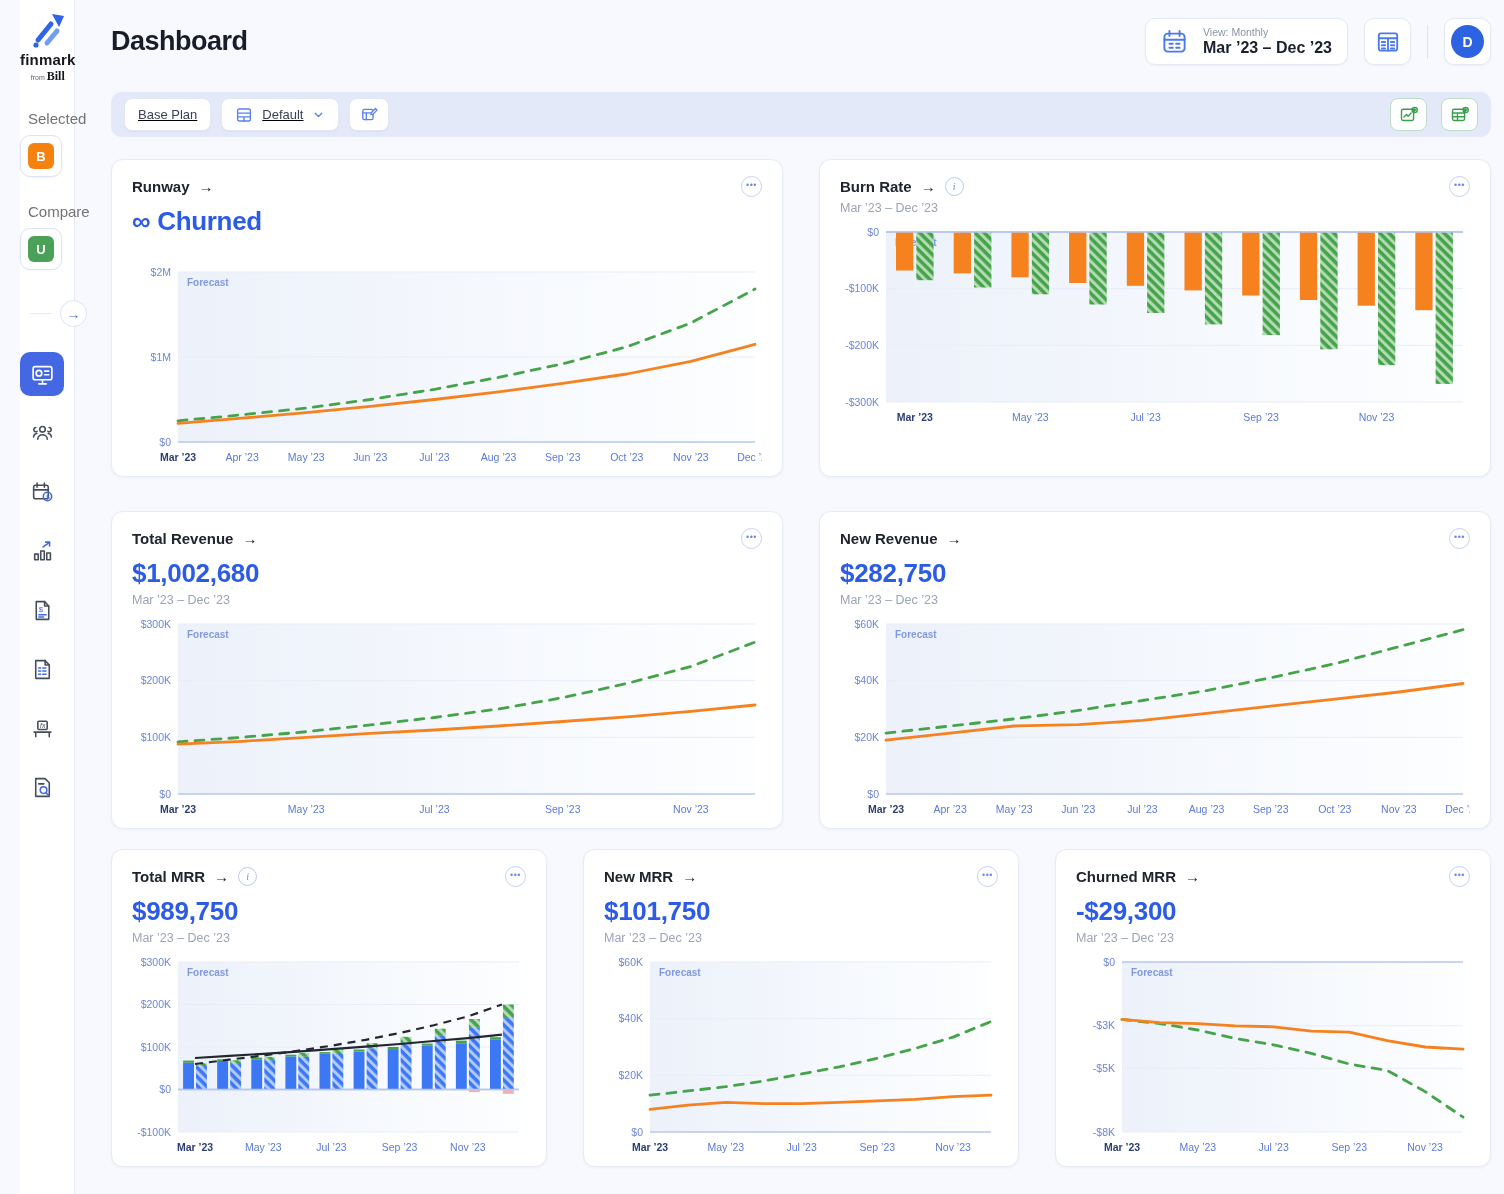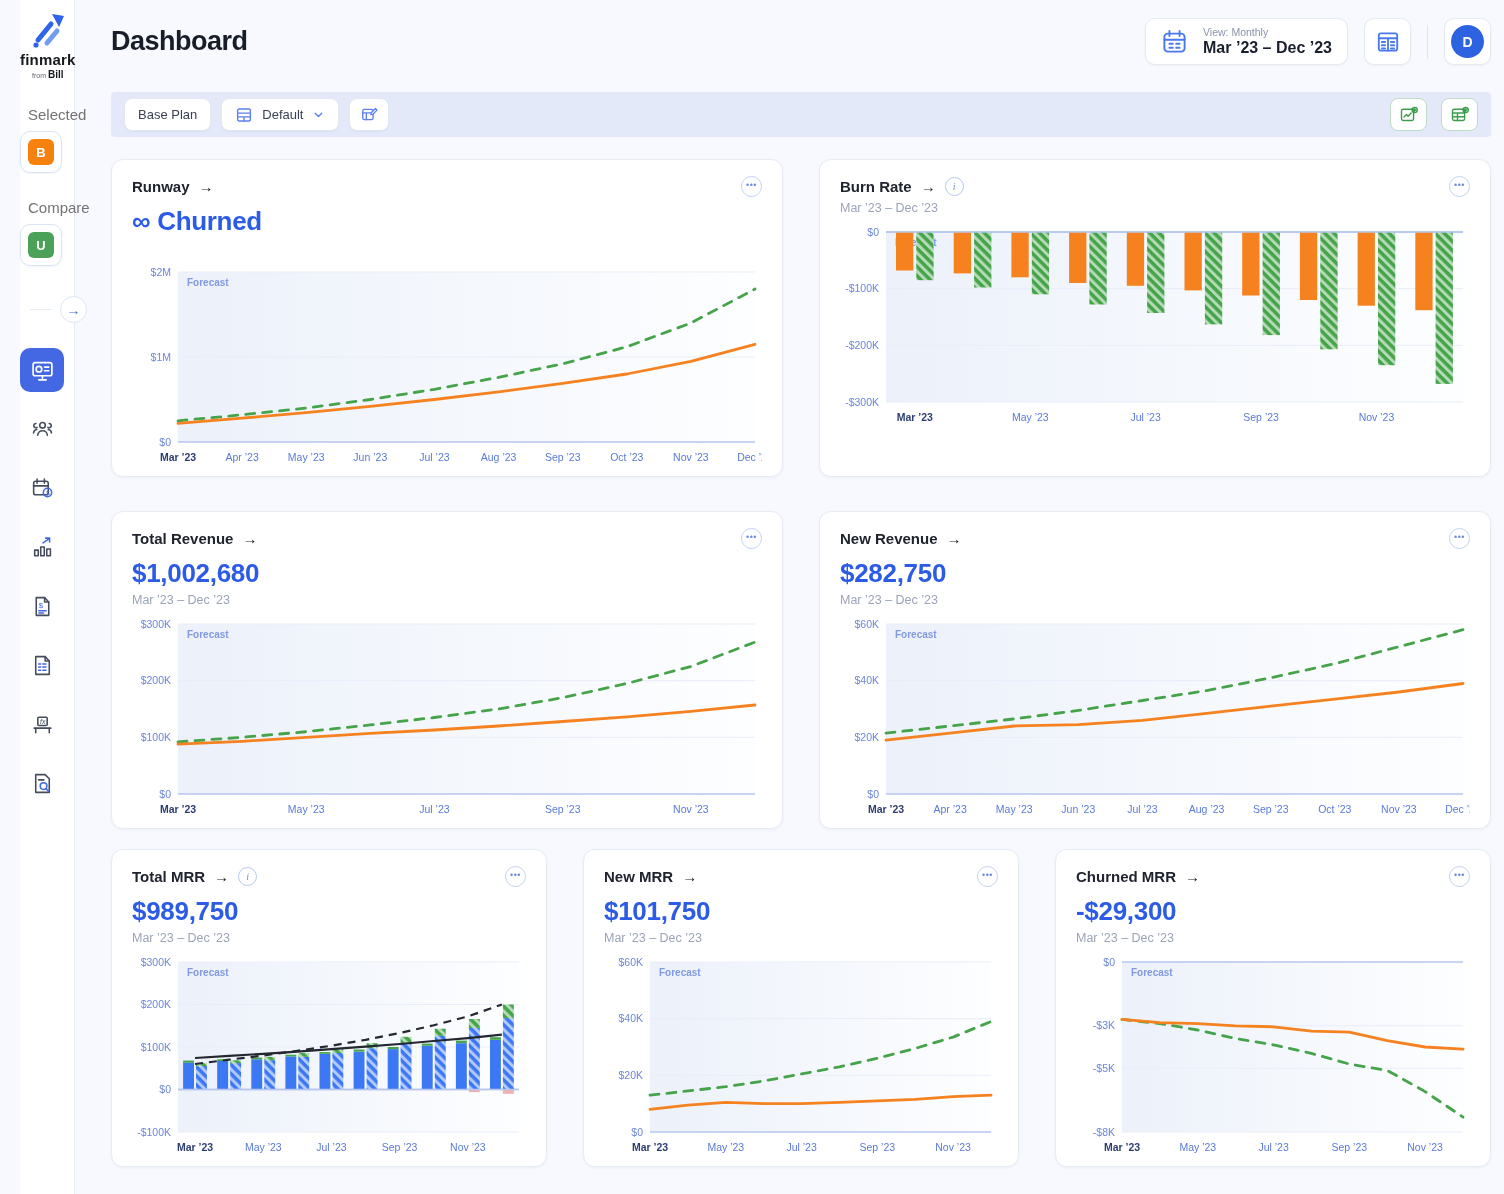--- a/index.html
+++ b/index.html
@@ -6,21 +6,21 @@
   html,body { width:1504px; height:1194px; overflow:hidden;
     font-family:"Liberation Sans", sans-serif; background:#f8f9fe; }
   .app { display:flex; width:100%; height:100%; }
 
   
   .sidebar { width:55px; flex-shrink:0; background:#fff; border-right:1px solid #e4e9f4;
     position:relative; display:flex; flex-direction:column; align-items:flex-start;margin-left:20px; }
   .logo { margin-top:10px; text-align:center; }
   .logo .wordmark { font-size:15px; font-weight:700; color:#17191f; letter-spacing:.2px; line-height:1; }
   .logo .sub { font-size:7px; color:#60646e; margin-top:2px; }
-  .logo .sub b { color:#17191f; font-size:10px; }
+  .logo .sub b { color:#17191f; font-size:12px;font-family:Liberation Serif, serif; }
   .side-label { align-self:flex-start; margin:26px 0 8px 8px; font-size:15px; color:#737373; }
   .badge-box { width:42px; height:42px; background:#fff; border:1px solid #dbe4f5; border-radius:10px;
     display:flex; align-items:center; justify-content:center; box-shadow:0 1px 2px rgba(30,50,100,.05); }
   .badge { width:26px; height:26px; border-radius:6px; color:#fff; font-size:13px; font-weight:700;
     display:flex; align-items:center; justify-content:center; }
   .side-toggle-row { width:100%; position:relative; margin-top:30px; height:26px; }
   .side-toggle-row .line { position:absolute; left:10px; right:22px; top:13px; height:1px; background:#e6ebf6; }
   .side-toggle { position:absolute; right:-13px; top:0; width:27px; height:27px; border-radius:50%;
     background:#fff; border:1px solid #dbe4f5; color:#4169e0; font-size:14px;
     display:flex; align-items:center; justify-content:center; z-index:5; cursor:pointer; }
@@ -38,22 +38,22 @@
     background:#fff; border:1px solid #e4e9f3; border-radius:10px; box-shadow:0 1px 2px rgba(30,50,100,.05); cursor:pointer; }
   .btn-date .lbl { font-size:10.5px; color:#8a93a8; }
   .btn-date .rng { font-size:16px; font-weight:700; color:#1a1f2e; margin-top:1px; }
   .btn-sq { width:47px; height:47px; background:#fff; border:1px solid #e4e9f3; border-radius:10px;
     display:flex; align-items:center; justify-content:center; box-shadow:0 1px 2px rgba(30,50,100,.05); cursor:pointer; }
   .vdiv { width:1px; height:34px; background:#dee4f0; }
   .avatar { width:33px; height:33px; border-radius:50%; background:#2d63e0; color:#fff;
     font-size:14px; font-weight:700; display:flex; align-items:center; justify-content:center; }
 
   
-  .toolbar { margin-top:27px; height:45px; background:#e3e9f8; border-radius:4px;
-    display:flex; align-items:center; gap:10px; padding:0 13px; }
+  .toolbar { margin-top:27px; height:45px; background:#e3e9f8; border-radius:10px;
+    display:flex; align-items:center; gap:10px; padding:0 13px;text-decoration:underline; }
   .tb-btn { height:33px; background:#fff; border:1px solid #e2e7f2; border-radius:8px; padding:0 13px;
     font-size:13px; color:#3a4154; display:flex; align-items:center; gap:9px; cursor:pointer;
     box-shadow:0 1px 1px rgba(30,50,100,.04); }
   .tb-btn b { font-weight:400; }
   .tb-icon { width:40px; justify-content:center; padding:0; }
   .tb-right { margin-left:auto; display:flex; gap:14px; }
   .tb-green { width:37px; height:33px; background:#fff; border:1px solid #bfdcc6; border-radius:8px;
     display:flex; align-items:center; justify-content:center; cursor:pointer; }
 
   

